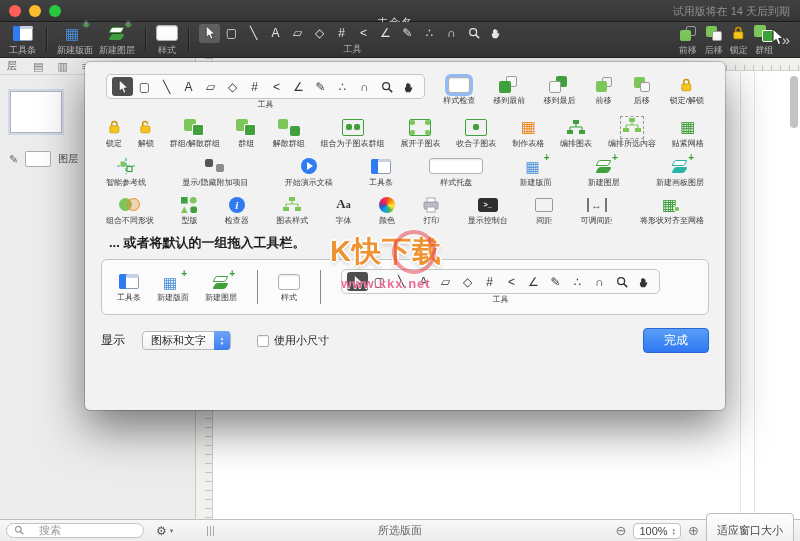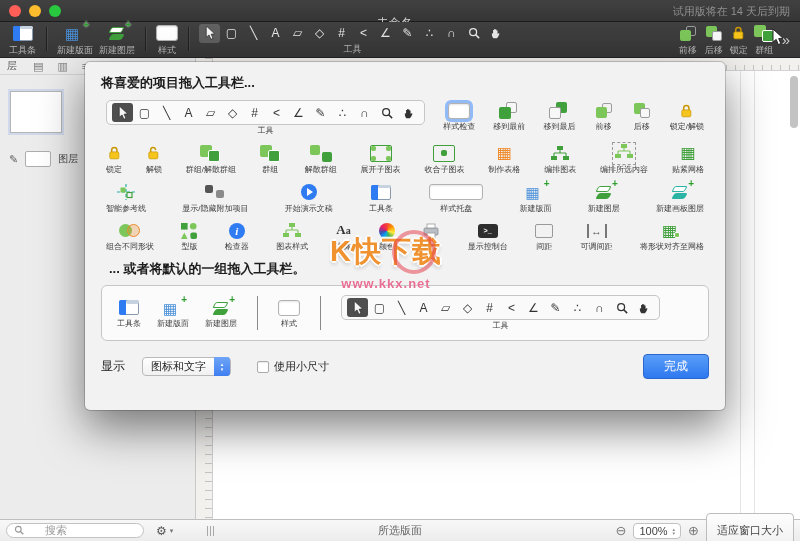--- a/index.html
+++ b/index.html
@@ -50,21 +50,21 @@
 background-image:repeating-linear-gradient(180deg,#c4c4c4 0 1px,transparent 1px 9px);background-position:9px 0;background-size:8px 100%;background-repeat:no-repeat}
 .canvas{position:absolute;left:213px;top:58px;right:0;bottom:22px;background:#fff;z-index:0}
 .hruler{position:absolute;top:0;left:0;right:0;height:13px;background:#f2f1ee;border-bottom:1px solid #d4d4d4;
 background-image:repeating-linear-gradient(90deg,#c4c4c4 0 1px,transparent 1px 9px);background-position:0 7px;background-size:100% 6px;background-repeat:no-repeat}
 .pageline{position:absolute;top:13px;bottom:0;width:1px;background:#e4e4e4}
 .scrolltrack{position:absolute;right:2px;top:18px;width:8px;bottom:6px}
 .scrollthumb{position:absolute;top:0;width:8px;height:52px;border-radius:4px;background:#c3c3c3}
 
 
 .statusbar{position:absolute;left:0;right:0;bottom:0;height:22px;background:linear-gradient(#f8f8f8,#ececec);border-top:1px solid #bfbfbf;display:flex;align-items:center;padding:0 6px;z-index:20;font-size:11px;color:#555}
-.search{display:flex;align-items:center;gap:21px;width:138px;height:15px;background:#fff;border:1px solid #c2c2c2;border-radius:8px;padding:0 7px;color:#999}
+.search{display:flex;align-items:center;gap:15px;width:138px;height:15px;background:#fff;border:1px solid #c2c2c2;border-radius:8px;padding:0 7px;color:#999}
 .gearbtn{display:flex;align-items:center;gap:3px;margin-left:12px;color:#555;font-size:12px}
 .gearbtn .chev{font-size:7px;color:#777}
 .grip{display:flex;gap:2px;margin-left:34px}
 .grip span{width:1px;height:10px;background:#a8a8a8}
 .sb-center{position:absolute;left:0;right:0;text-align:center;color:#666;pointer-events:none}
 .sb-right{margin-left:auto;display:flex;align-items:center;gap:7px;z-index:2}
 .zoomglyph{font-size:13px;color:#777}
 .zoompop{display:flex;align-items:center;gap:5px;background:#fff;border:1px solid #c2c2c2;border-radius:4px;height:16px;padding:0 5px;color:#444}
 .zoompop .caps{display:flex;flex-direction:column;font-size:5px;line-height:4px;color:#888}
 .fitbtn{height:35px;background:linear-gradient(#fdfdfd,#f0f0f0);border:1px solid #bdbdbd;border-radius:4px;padding:0 10px;font-size:11px;color:#444;line-height:15px}
@@ -269,21 +269,20 @@
 <div class="canvas">
   <div class="hruler"></div>
   <div class="pageline" style="left:527px"></div>
   <div class="pageline" style="left:541px"></div>
   <div class="scrolltrack">
       <span class="scrollthumb"></span>
     </div>
 </div>
 
 <div class="dialog">
-  <div class="d-title">将喜爱的项目拖入工具栏...</div>
   <div class="d-row" id="drow0">
       <div class="titem light">
         <div class="tools-row boxed">
           <span class="tool-btn sel" style="color:#333">
             <svg width="12" height="14" viewBox="0 0 12 15">
               <path d="M2 0 L2 12 L5 9.6 L7 14.2 L9.2 13.2 L7.2 8.8 L11 8.4 Z" fill="#f5f5f5" stroke="#222" stroke-width="0.7"></path>
             </svg>
           </span>
           <span class="tool-btn" style="color:#333">
             <span class="tg-g">▢</span>
@@ -422,20 +421,30 @@
         <div class="tlabel">群组</div>
       </div>
       <div class="titem light">
         <div class="ticon">
           <span class="rel" style="width:22px;height:17px">
             <span class="abs" style="left:0px;top:0px;width:10px;height:10px;background:#7cc65a"></span>
             <span class="abs" style="left:12px;top:7px;width:10px;height:10px;background:#3fa03c"></span>
           </span>
         </div>
         <div class="tlabel">解散群组</div>
+      </div>
+      <div class="titem light">
+        <div class="ticon">
+          <span class="rel" style="width:22px;height:17px">
+            <span class="abs" style="left:0px;top:0px;width:22px;height:17px;border:1.5px solid #3fa03c"></span>
+            <span class="abs" style="left:4px;top:5px;width:6px;height:6px;background:#3fa03c"></span>
+            <span class="abs" style="left:12px;top:5px;width:6px;height:6px;background:#3fa03c"></span>
+          </span>
+        </div>
+        <div class="tlabel">组合为子图表群组</div>
       </div>
       <div class="titem light">
         <div class="ticon">
           <span class="rel" style="width:22px;height:17px">
             <span class="abs" style="left:0px;top:0px;width:22px;height:17px;border:1.5px solid #3fa03c"></span>
             <span class="abs" style="left:1px;top:1px;width:5px;height:5px;background:#7cc65a"></span>
             <span class="abs" style="left:16px;top:1px;width:5px;height:5px;background:#7cc65a"></span>
             <span class="abs" style="left:1px;top:11px;width:5px;height:5px;background:#7cc65a"></span>
             <span class="abs" style="left:16px;top:11px;width:5px;height:5px;background:#7cc65a"></span>
           </span>

